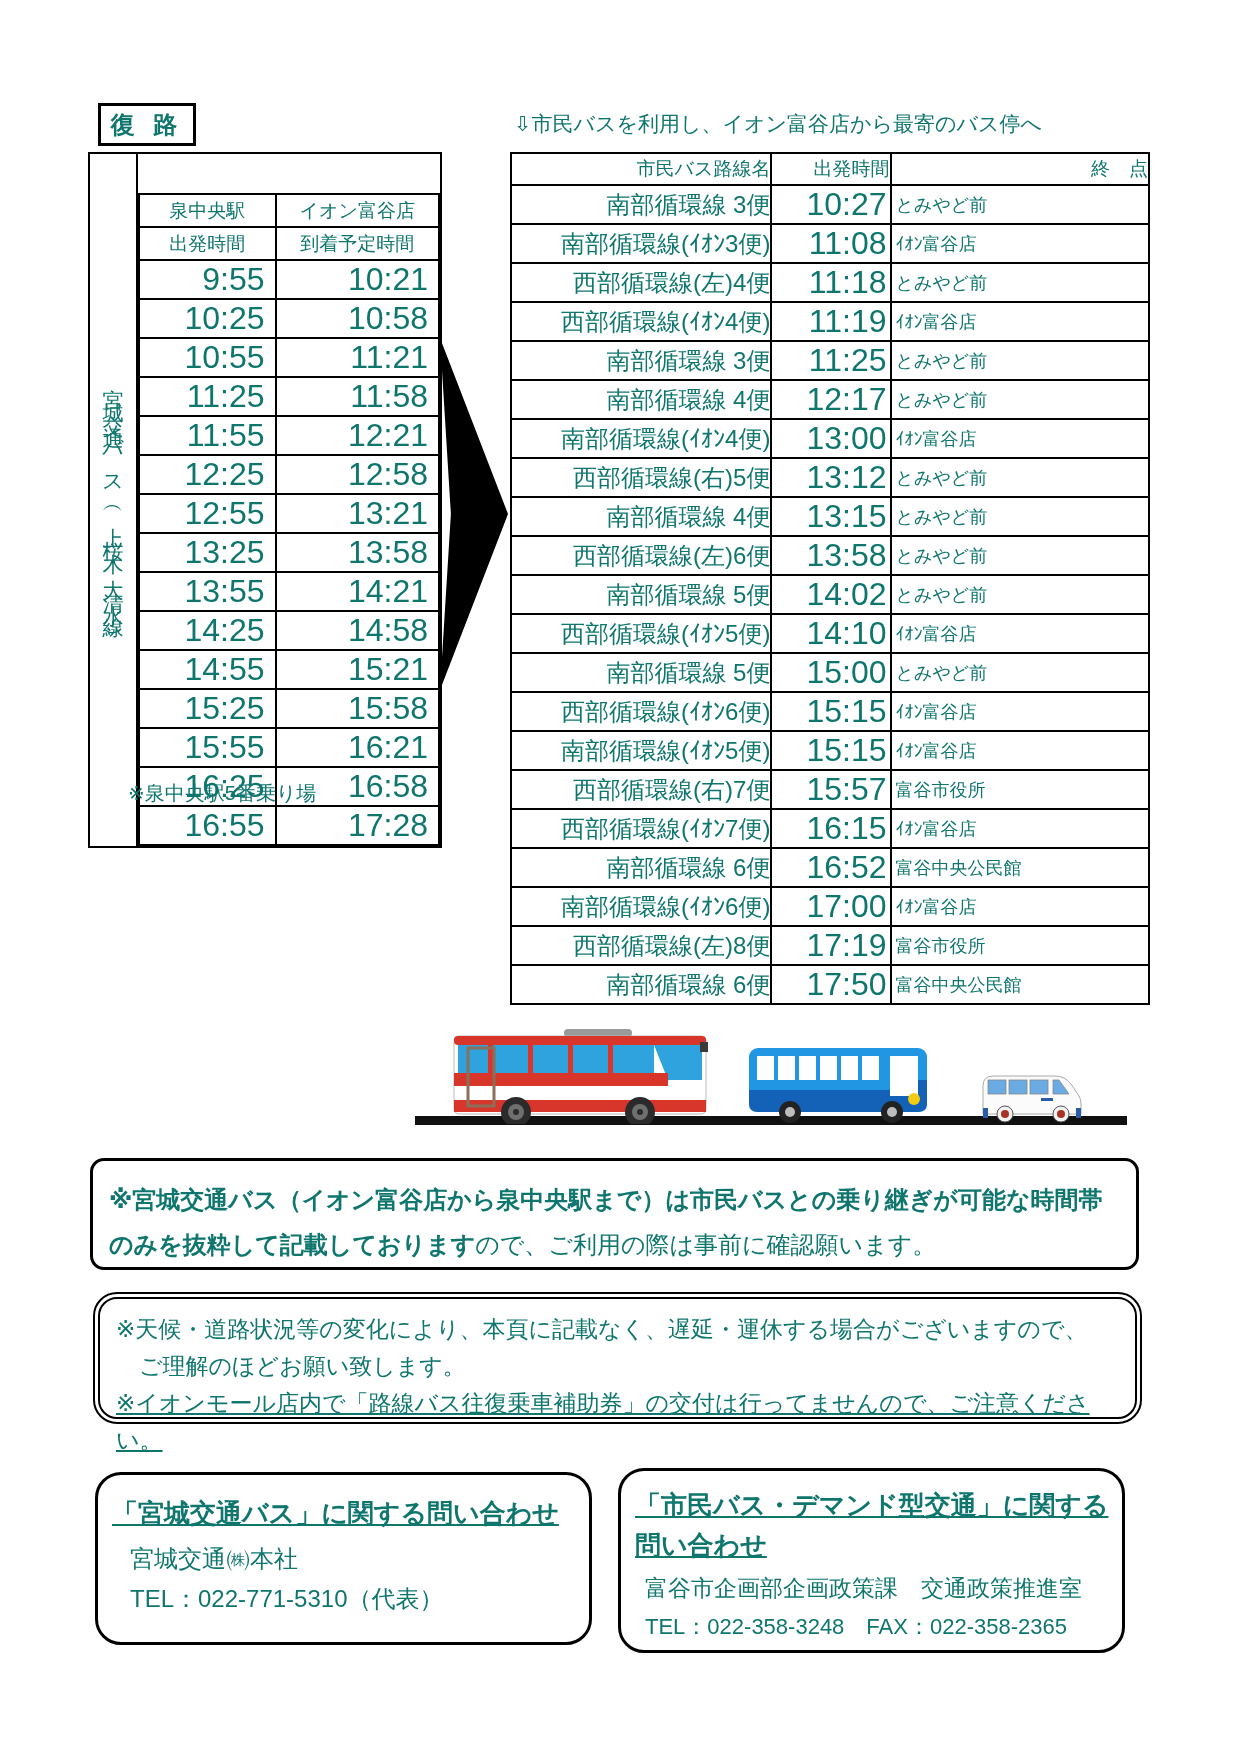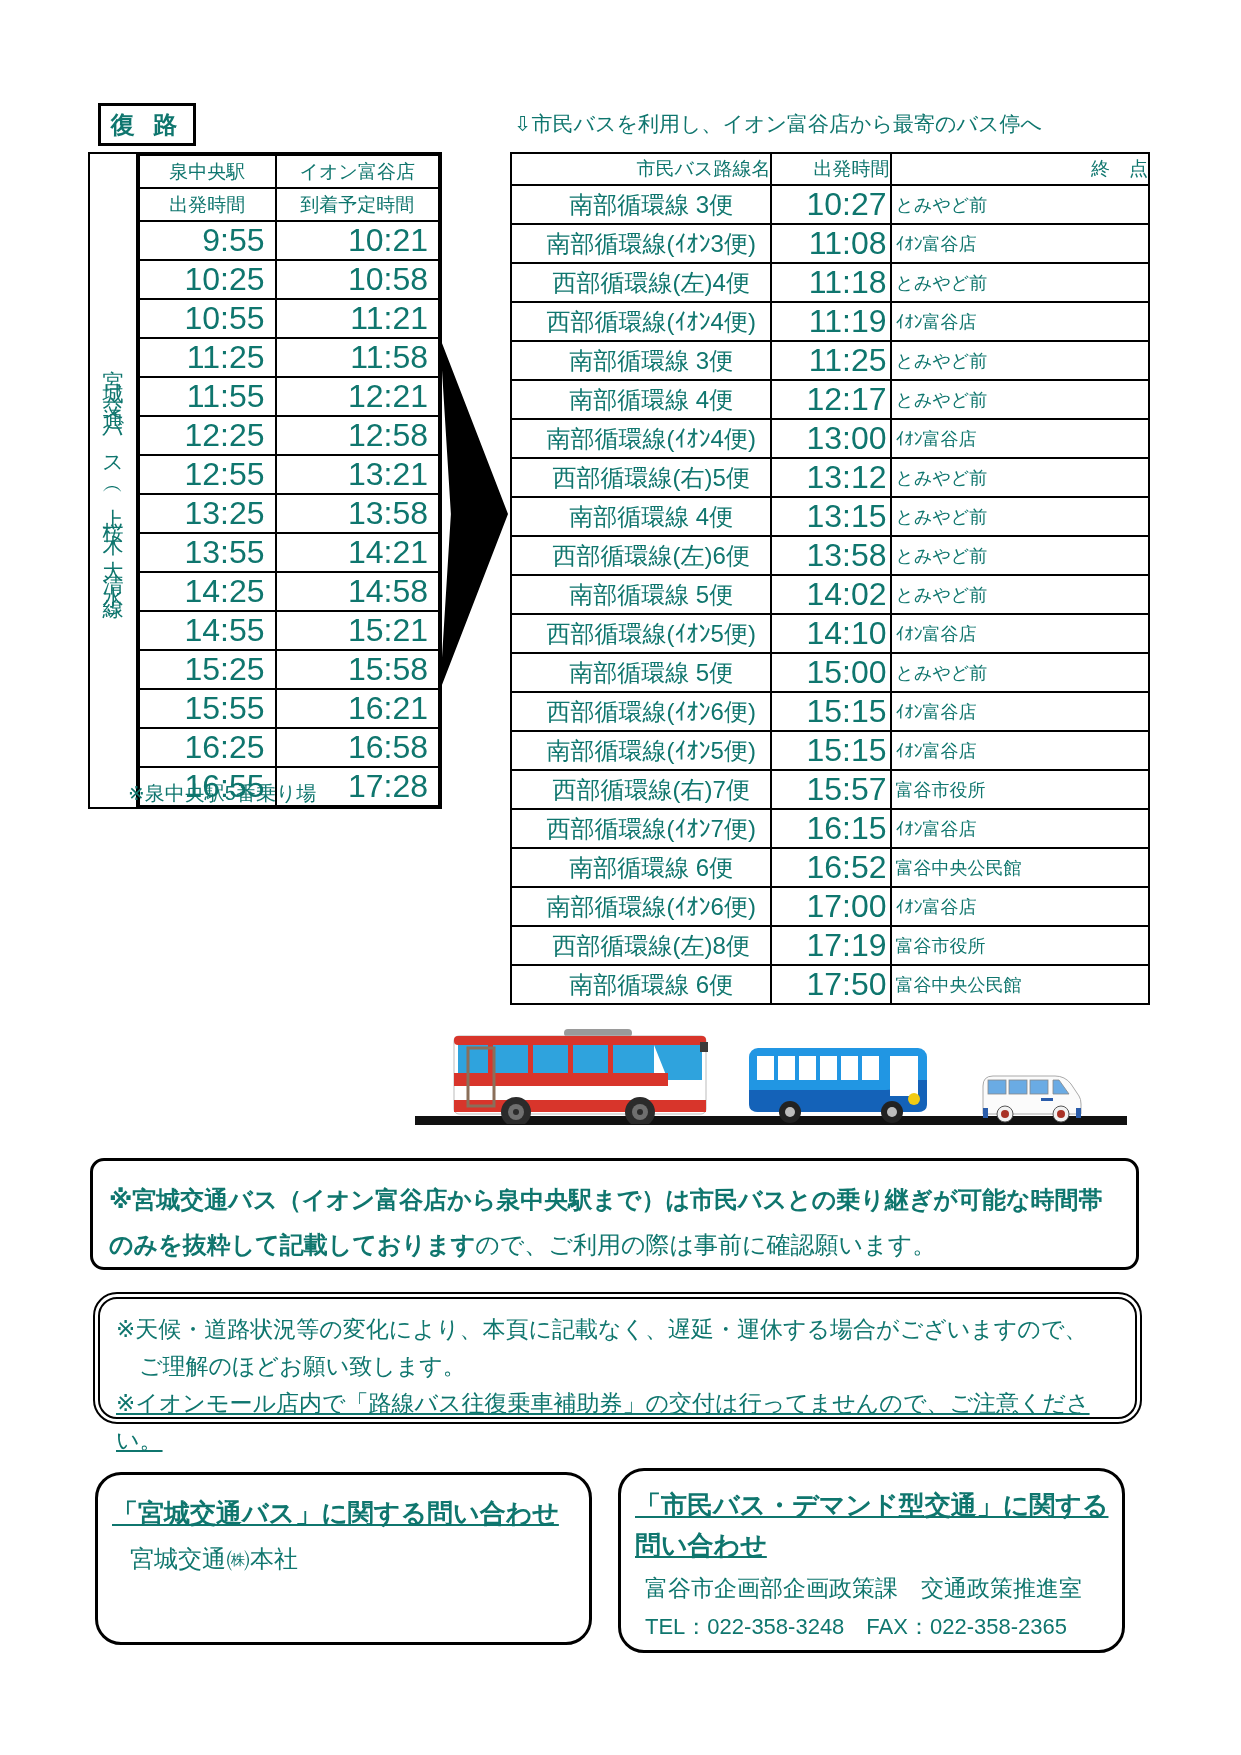--- a/index.html
+++ b/index.html
@@ -10,40 +10,40 @@
   
   .fukuro{left:98px;top:103px;width:92px;height:37px;border:3px solid #000;
           display:flex;align-items:center;justify-content:center;
           font-size:24px;font-weight:bold;letter-spacing:6px;}
 
   
   .left-wrap{left:88px;top:152px;width:350px;border:2px solid #000;display:flex;background:#fff;}
   .vlabel{width:46px;border-right:2px solid #000;display:flex;align-items:center;justify-content:center;
           writing-mode:vertical-rl;text-orientation:upright;font-size:21px;letter-spacing:13px;
           padding:8px 0;font-weight:500;}
-  .left-wrap table{border-collapse:collapse;flex:1;table-layout:fixed;}
+  .left-wrap table{border-collapse:collapse;flex:1;table-layout:fixed;margin-top:39px;}
   .left-wrap th,.left-wrap td{border:2px solid #000;padding:0;}
   .left-wrap th{font-size:19px;font-weight:normal;height:31px;text-align:center;}
   .left-wrap td.time{font-size:32px;height:34px;text-align:right;padding-right:10px;white-space:nowrap;}
   .col-dep{width:132px;}.col-arr{width:158px;}
 
   .left-note{left:128px;top:780px;font-size:20px;}
 
   
   .big-arrow{left:440px;top:338px;width:68px;height:352px;background:#000;
              clip-path:polygon(0 0,100% 50%,0 100%,16% 50%);}
 
   
   .right-heading{left:514px;top:110px;font-size:21px;white-space:nowrap;}
   .right-wrap{left:510px;top:152px;width:640px;}
   .right-wrap table{border-collapse:collapse;width:100%;table-layout:fixed;background:#fff;}
   .right-wrap th,.right-wrap td{border:2px solid #000;padding:0;}
   .right-wrap th{font-size:19px;font-weight:normal;height:30px;text-align:right;}
   .right-wrap td{height:35px;}
-  .right-wrap td.rname{font-size:24px;text-align:center;padding-left:20px;white-space:nowrap;}
+  .right-wrap td.rname{font-size:24px;text-align:right;padding-left:20px;white-space:nowrap;}
   .right-wrap td.rtime{font-size:32px;text-align:right;padding-right:3px;white-space:nowrap;}
   .right-wrap td.rterm{font-size:18px;text-align:left;padding-left:4px;white-space:nowrap;}
   .c-name{width:258px;}.c-time{width:118px;}.c-term{width:256px;}
 
   
   .road{left:415px;top:1116px;width:712px;height:9px;background:#111;}
   .bus-red{left:452px;top:1028px;width:258px;height:96px;}
   .bus-blue{left:748px;top:1042px;width:180px;height:82px;}
   .van{left:977px;top:1066px;width:110px;height:58px;}
 
@@ -400,20 +400,21 @@
 
   <div class="abs notebox2">
     <div>※天候・道路状況等の変化により、本頁に記載なく、遅延・運休する場合がございますので、</div>
     <div>　ご理解のほどお願い致します。</div>
     <div class="u">※イオンモール店内で「路線バス往復乗車補助券」の交付は行ってませんので、ご注意ください。</div>
   </div>
 
   <div class="abs contact contact-l">
     <div class="c-title">「宮城交通バス」に関する問い合わせ</div>
     <div class="c-org">宮城交通㈱本社</div>
+    <div class="c-tel">TEL：022-771-5310（代表）</div>
   </div>
 
   <div class="abs contact contact-r">
     <div class="c-title">「市民バス・デマンド型交通」に関する問い合わせ</div>
     <div class="c-org">富谷市企画部企画政策課　交通政策推進室</div>
     <div class="c-tel">TEL：022-358-3248　FAX：022-358-2365</div>
   </div>
 
 </div>
 

